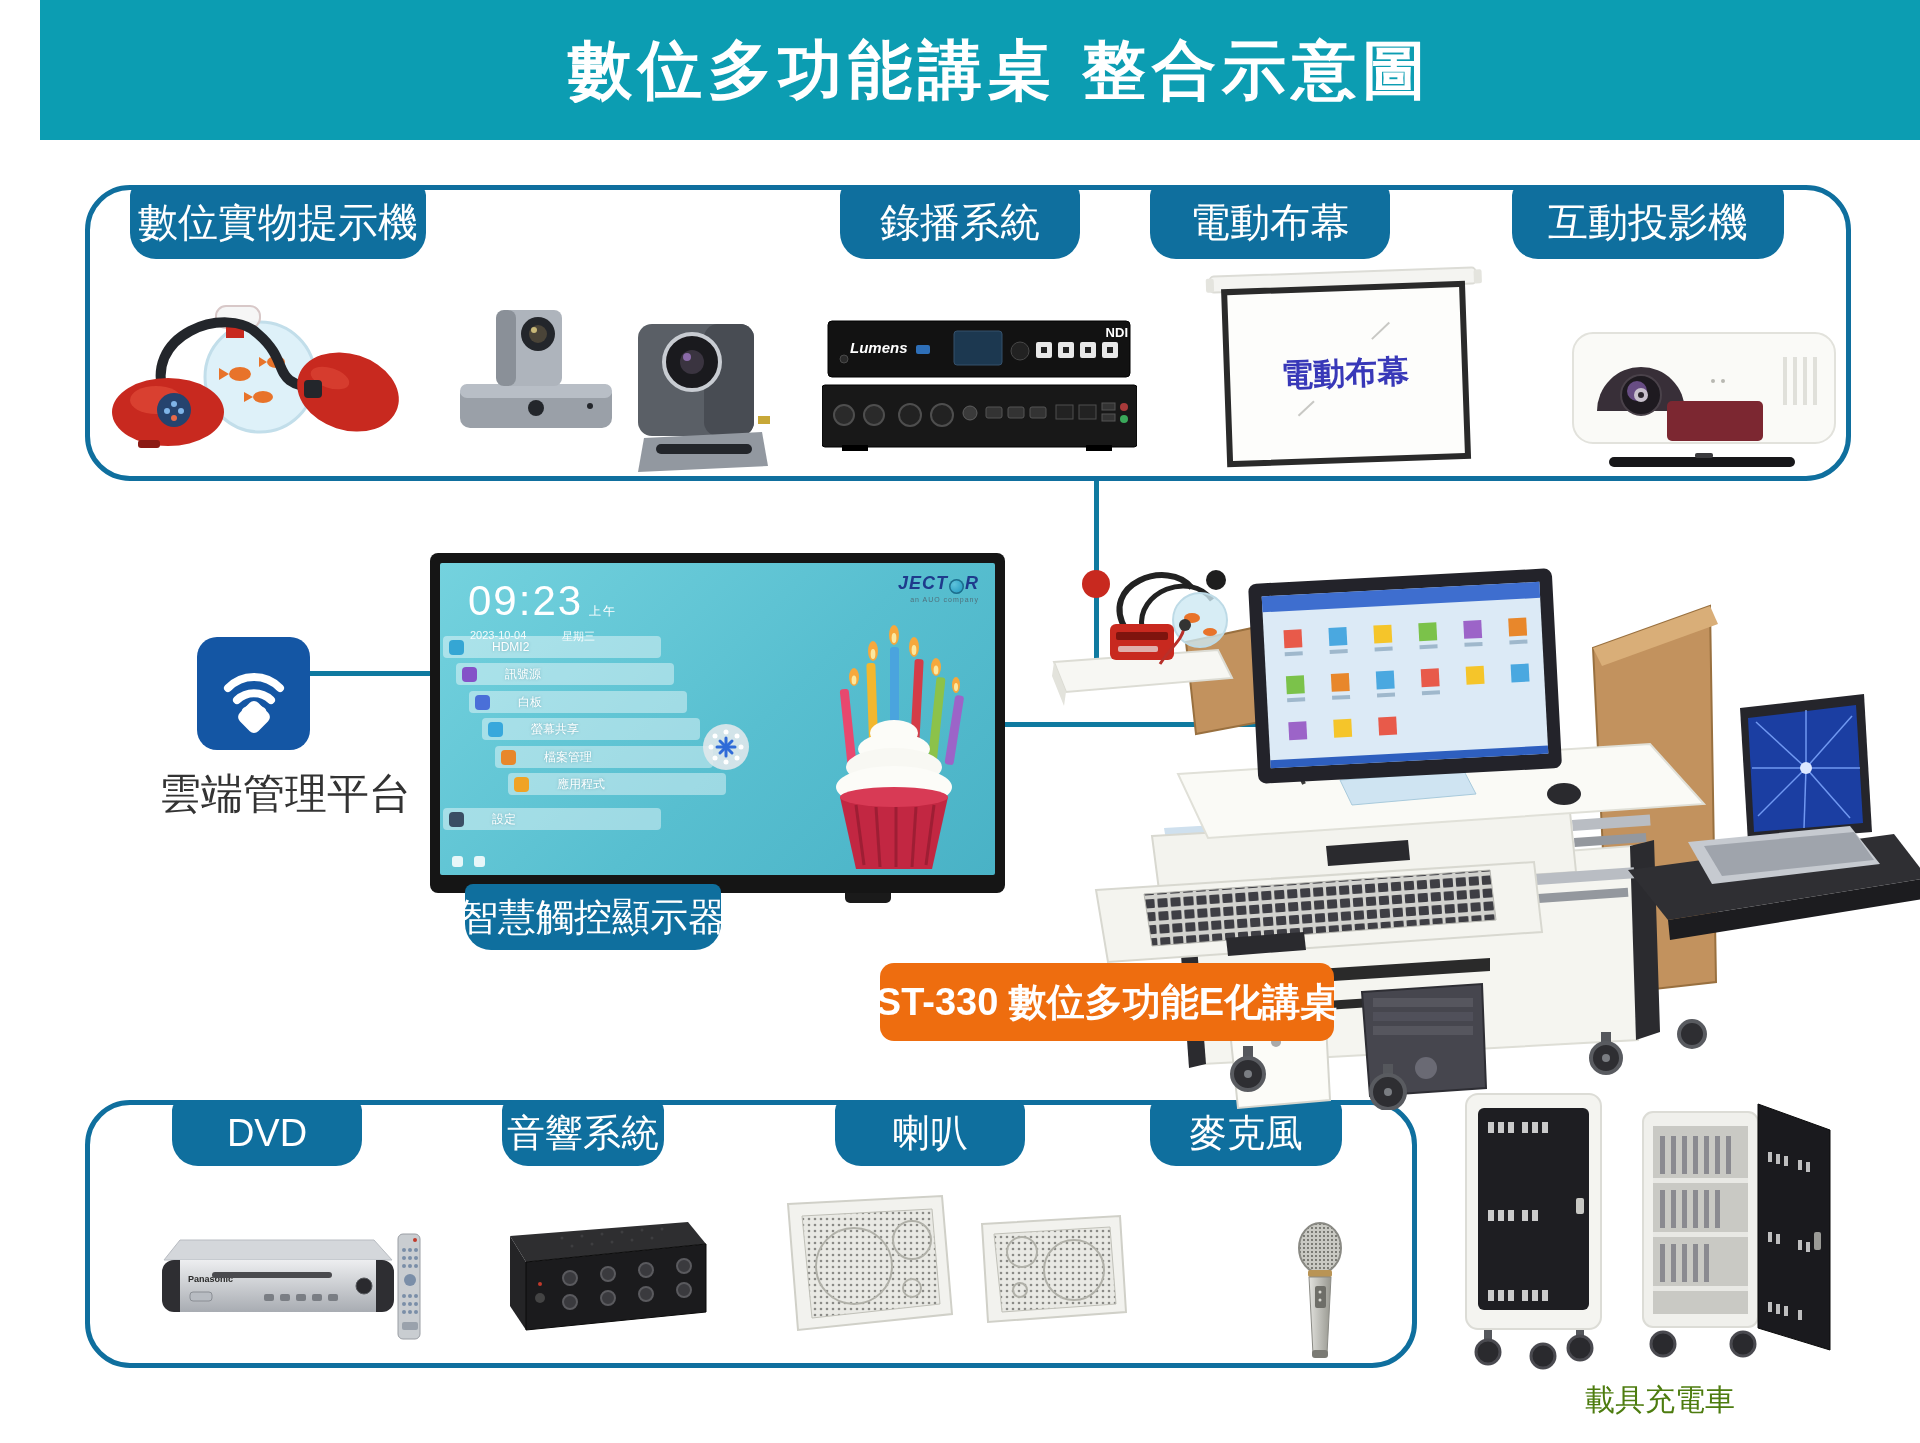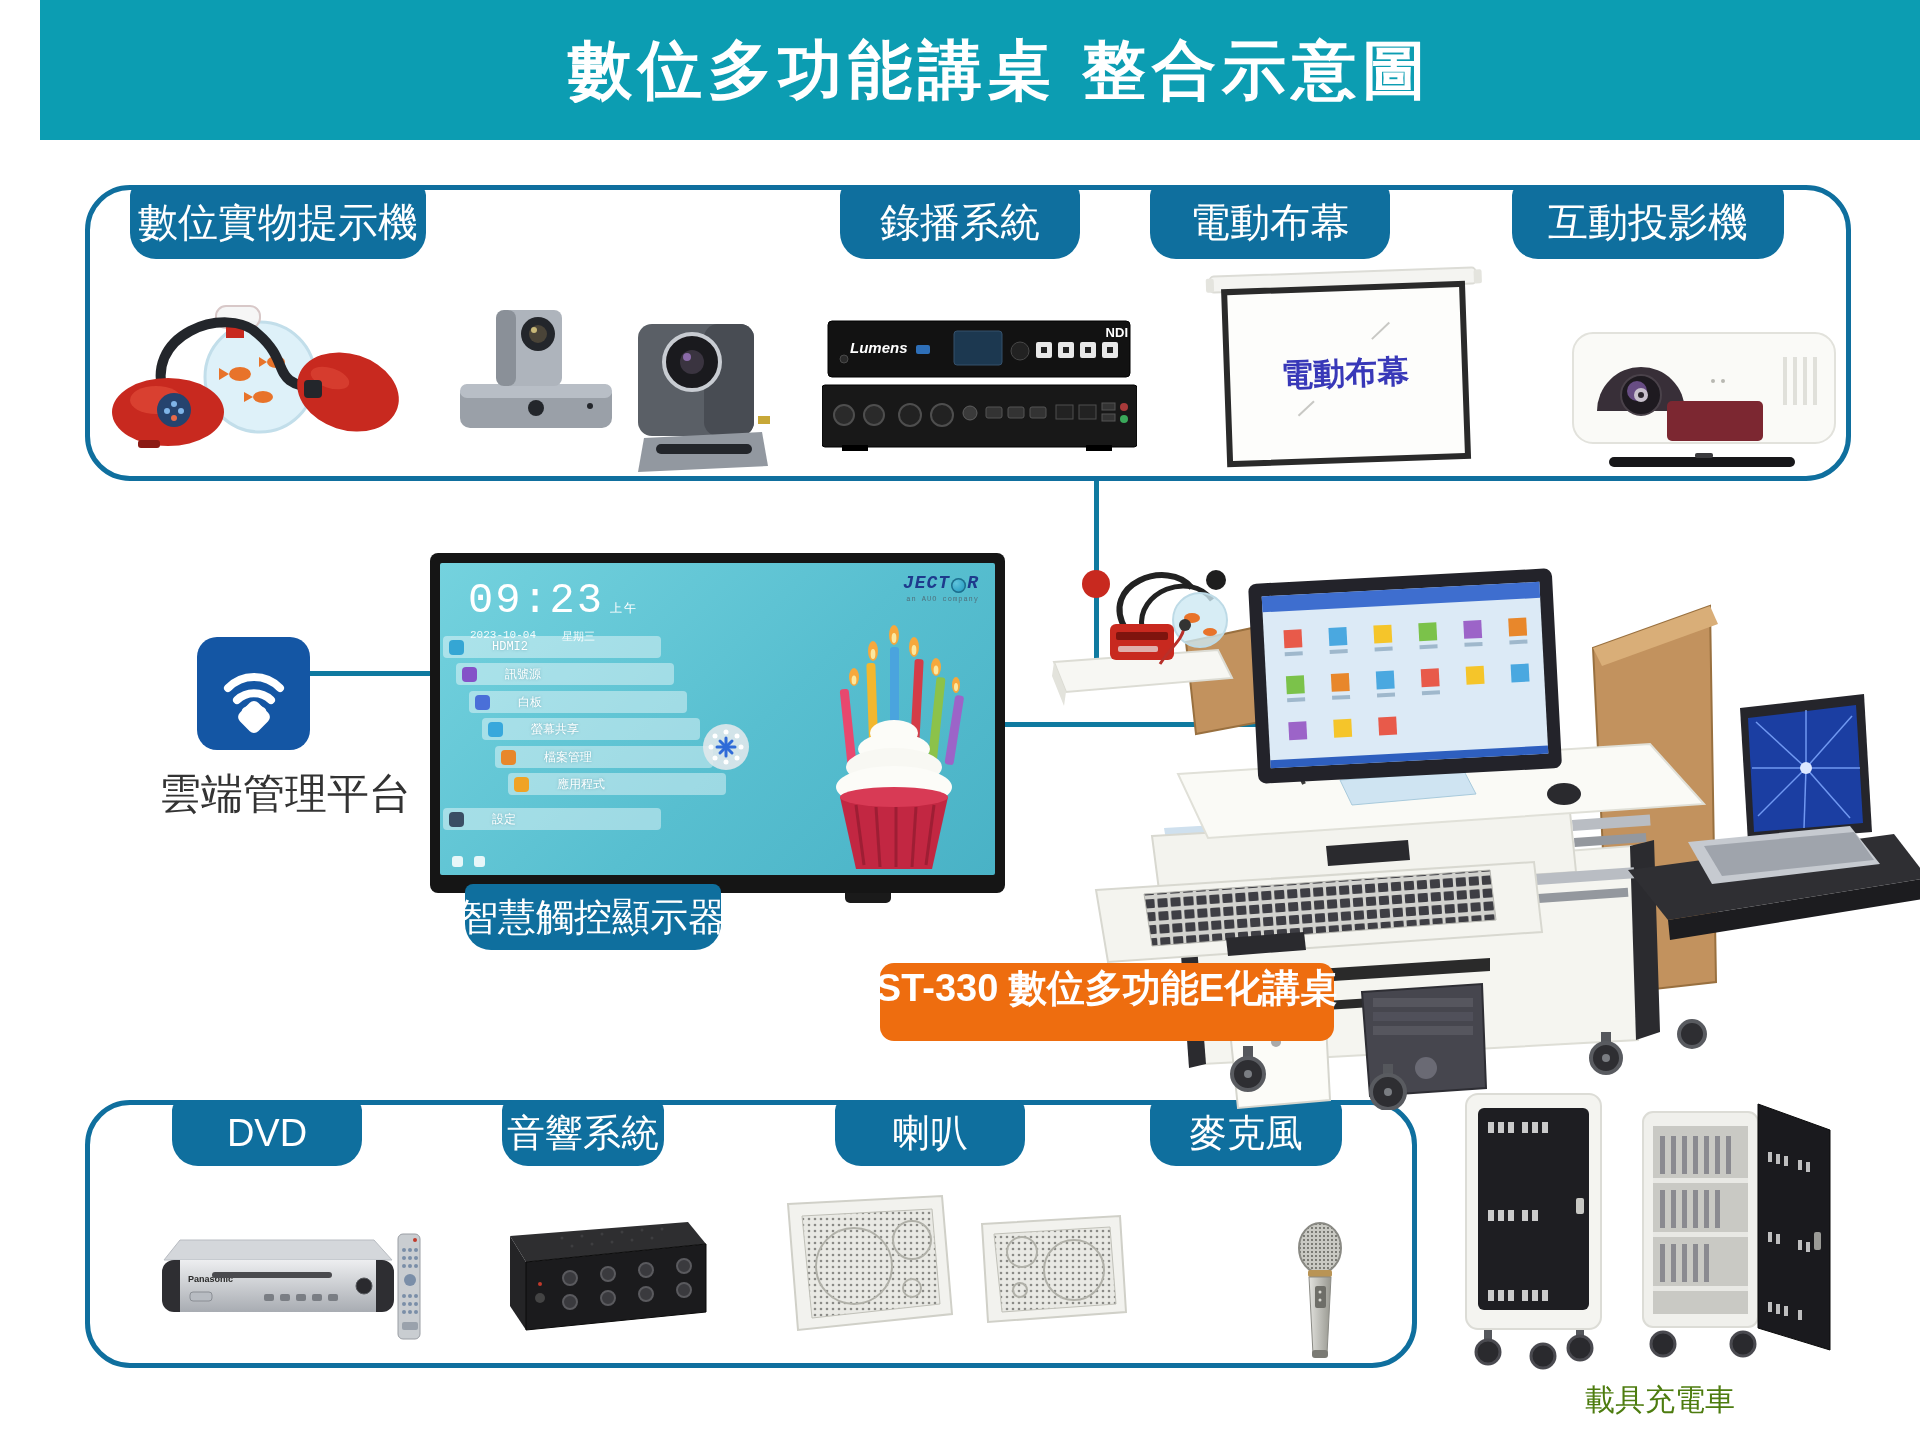--- a/index.html
+++ b/index.html
@@ -19,21 +19,21 @@
   .tabbot{top:1100px;height:66px;font-size:38px;}
   .tabdisp{border-radius:8px 8px 26px 26px;font-size:38px;}
   
   .line{background:#0F7AA0;}
   
   .cloud{left:197px;top:637px;width:113px;height:113px;border-radius:20px;background:#1456A4;
          display:flex;align-items:center;justify-content:center;}
   .cloud-label{left:120px;top:766px;width:330px;text-align:center;font-size:42px;color:#333;}
   
   .display{left:430px;top:553px;width:575px;height:340px;background:#151515;border-radius:8px;
-           padding:10px 10px 18px 10px;box-sizing:border-box;font-family:Liberation Mono, monospace;}
+           padding:10px 10px 18px 10px;box-sizing:border-box;}
   .screen{position:relative;width:100%;height:100%;overflow:hidden;border-radius:2px;
           background:linear-gradient(135deg,#74D2DE 0%,#58BFD0 55%,#49B2C6 100%);}
   .scr-time{position:absolute;left:28px;top:14px;color:#fff;font-weight:300;font-size:42px;letter-spacing:2px;}
   .scr-mer{font-size:12px;font-weight:400;margin-left:6px;}
   .scr-date{position:absolute;left:30px;top:66px;color:#fff;font-size:11px;opacity:.92;}
   .scr-wday{position:absolute;left:122px;top:66px;color:#fff;font-size:11px;opacity:.92;}
   .mbar{position:absolute;height:22px;width:218px;background:rgba(255,255,255,.42);border-radius:4px;
         display:flex;align-items:center;gap:28px;padding-left:6px;box-sizing:border-box;
         color:#fff;font-size:12px;text-shadow:0 0 3px rgba(0,80,100,.35);}
   .micon{width:15px;height:15px;border-radius:4px;flex:0 0 auto;}
@@ -43,21 +43,21 @@
   .jector .row{display:flex;align-items:flex-end;justify-content:flex-end;}
   .jector .lt{color:#1E3A8C;font-weight:bold;font-style:italic;font-size:18px;letter-spacing:1px;}
   .jector .globe{display:inline-block;width:15px;height:15px;border-radius:50%;margin:0 1px;
                  background:radial-gradient(circle at 35% 35%, #5FC3DC, #2B9FC4 70%);
                  box-shadow:inset 0 0 0 1.5px #1E6E8C;}
   .jector .sub{font-size:7px;color:#50707C;letter-spacing:1px;margin-top:2px;}
   .foot{background:#1A1A1A;border-radius:0 0 5px 5px;}
   .disp-label{left:465px;top:884px;width:256px;height:66px;}
   
   .orange-label{left:880px;top:963px;width:454px;height:78px;background:#EE6D0F;border-radius:14px;
-                color:#fff;font-weight:bold;font-size:38px;display:flex;align-items:flex-start;
+                color:#fff;font-weight:bold;font-size:38px;display:flex;align-items:center;
                 justify-content:center;white-space:nowrap;z-index:6;}
   .cart-label{left:1490px;top:1380px;width:340px;text-align:center;font-size:30px;color:#4d7c0f;}.z2{z-index:2}.z3{z-index:3}
 </style>
 </head>
 <body>
 
 <div id="stage">
 
   <div class="abs banner">
     <h1>數位多功能講桌 整合示意圖</h1>

